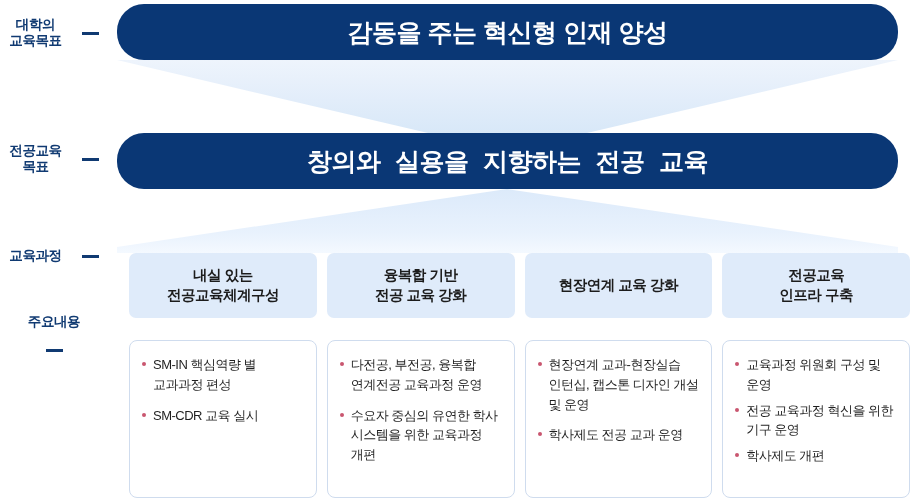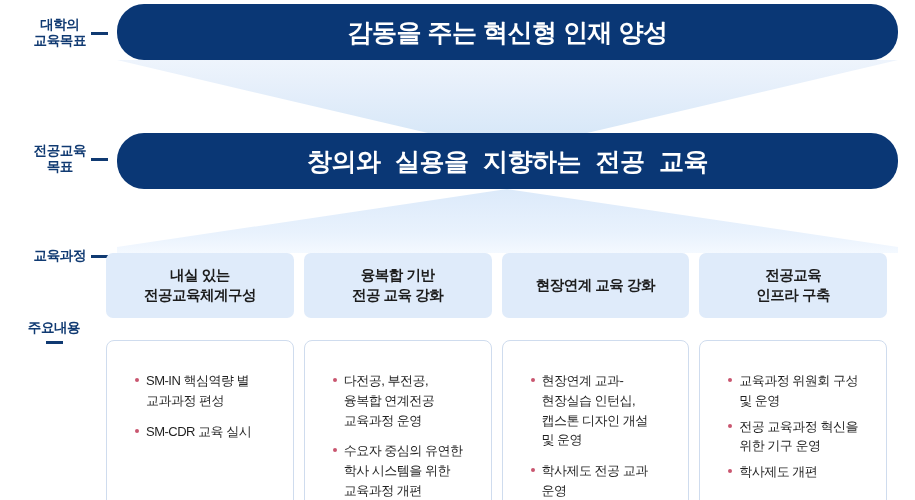--- a/index.html
+++ b/index.html
@@ -22,22 +22,22 @@
     height: 500px;
   }
 
   
   .rail-label {
     position: absolute;
     left: 0;
     width: 108px;
     display: flex;
     align-items: center;
-    justify-content: flex-end;
-    gap: 5px;
+    justify-content: center;
+    gap: 20px;
     color: #103a72;
     font-weight: bold;
     letter-spacing: -0.4px;
   }
   .rail-label .rail-text {
     text-align: center;
     line-height: 1.18;
     font-size: 13.5px;
     white-space: pre-line;
   }
@@ -84,21 +84,21 @@
   }
   #connector-bottom {
     top: 189px;
     height: 64px;
   }
   .connector svg { display: block; width: 100%; height: 100%; }
 
   
   #columns {
     position: absolute;
-    left: 106px;
+    left: 129px;
     top: 253px;
     width: 781px;
     height: 245px;
     display: grid;
     grid-template-columns: repeat(4, 1fr);
     column-gap: 10px;
   }
   .column {
     display: flex;
     flex-direction: column;
@@ -126,21 +126,21 @@
     margin-top: 22px;
     flex: 1;
     background: #ffffff;
     border: 1px solid #cfdcee;
     border-radius: 8px;
     padding: 14px 10px 10px 12px;
     box-sizing: border-box;
   }
   .bullet-list {
     list-style: none;
-    margin: 16px;
+    margin: 0;
     padding: 0;
   }
   .bullet-item {
     position: relative;
     padding-left: 11px;
     margin-bottom: 11px;
     font-size: 13px;
     line-height: 1.52;
     color: #1f1f1f;
     letter-spacing: -0.5px;

